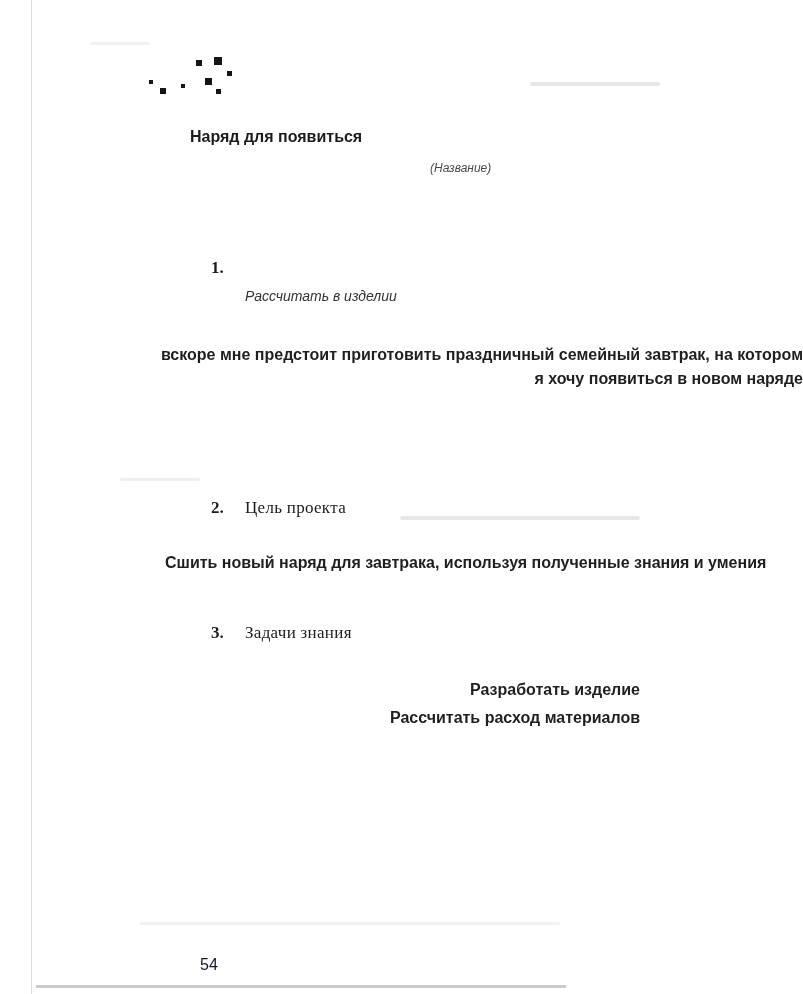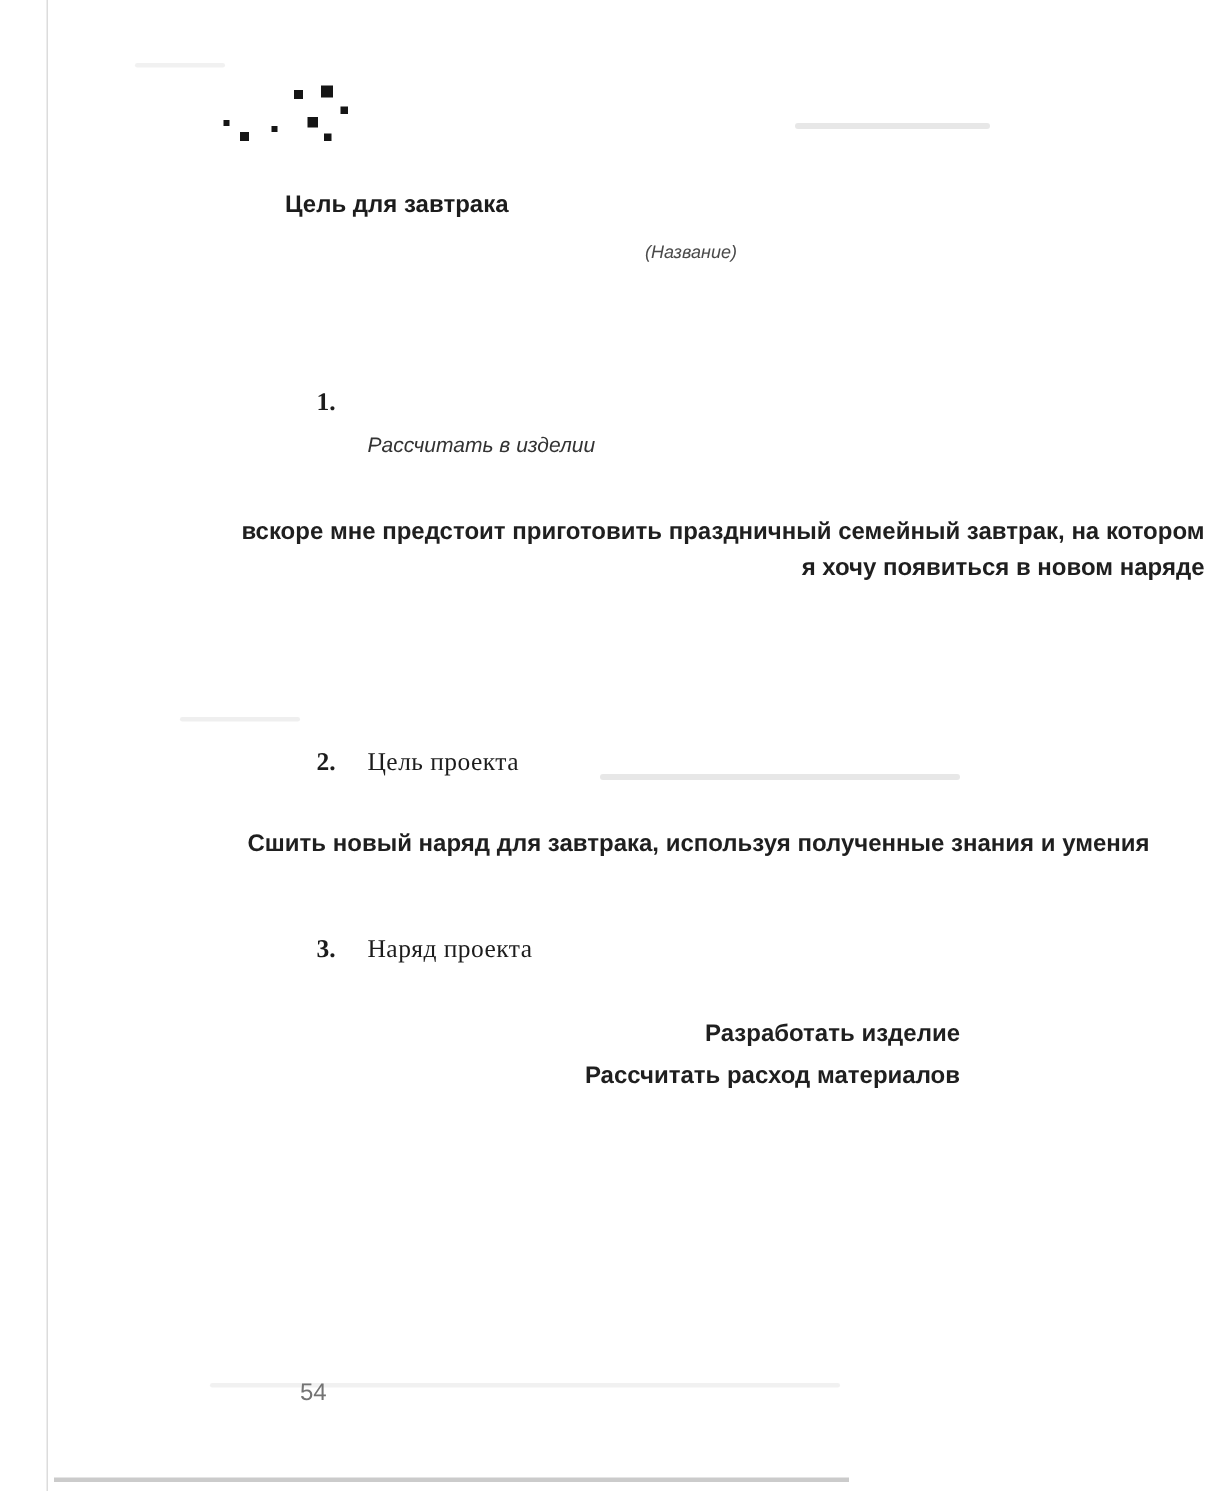--- a/index.html
+++ b/index.html
@@ -87,23 +87,23 @@
     font-weight: bold;
     line-height: 1.5;
     color: #1f1f1f;
   }
   .answer-1 { left: 148px; top: 343px; width: 655px; text-align: right; }
   .answer-2 { left: 165px; top: 551px; width: 610px; }
   .answer-3 { left: 140px; top: 676px; width: 500px; }
   .answer-3 div { line-height: 28px; text-align: right; }
   .page-number {
     position: absolute;
-    left: 200px; top: 920px;
+    left: 200px; top: 956px;
     font-size: 16px;
-    color: #737373;
+    color: #0f172a;
   }
 </style>
 </head>
 <body>
 
 <div class="page">
 
   <div class="edge-left"></div>
   <div class="edge-bottom"></div>
   <div class="smudge" style="left:530px; top:82px; width:130px; height:4px;"></div>
@@ -117,38 +117,38 @@
     <div class="deco" style="left:214px; top:57px; width:8px; height:8px;"></div>
     <div class="deco" style="left:227px; top:71px; width:5px; height:5px;"></div>
     <div class="deco" style="left:205px; top:78px; width:7px; height:7px;"></div>
     <div class="deco" style="left:181px; top:84px; width:4px; height:4px;"></div>
     <div class="deco" style="left:160px; top:88px; width:6px; height:6px;"></div>
     <div class="deco" style="left:149px; top:80px; width:4px; height:4px;"></div>
     <div class="deco" style="left:216px; top:89px; width:5px; height:5px;"></div>
   </div>
 
 
-  <div class="name-filled">Цель для завтрака</div>
+  <div class="name-filled">Наряд для появиться</div>
   <div class="name-caption">(Название)</div>
 
   <div class="section" style="left:211px; top:258px;">
     <span class="num">1.</span>
   </div>
   <div class="subheading">Рассчитать в изделии</div>
   <div class="answer answer-1">вскоре мне предстоит приготовить праздничный семейный завтрак, на котором я хочу появиться в новом наряде</div>
 
   <div class="section" style="left:211px; top:498px;">
     <span class="num">2.</span>
     <span class="head">Цель проекта</span>
   </div>
   <div class="answer answer-2">Сшить новый наряд для завтрака, используя полученные знания и умения</div>
 
   <div class="section" style="left:211px; top:623px;">
     <span class="num">3.</span>
-    <span class="head">Наряд проекта</span>
+    <span class="head">Задачи знания</span>
   </div>
   <div class="answer answer-3">
     <div>Разработать изделие</div>
     <div>Рассчитать расход материалов</div>
   </div>
 
   <div class="page-number">54</div>
 
 </div>
 

